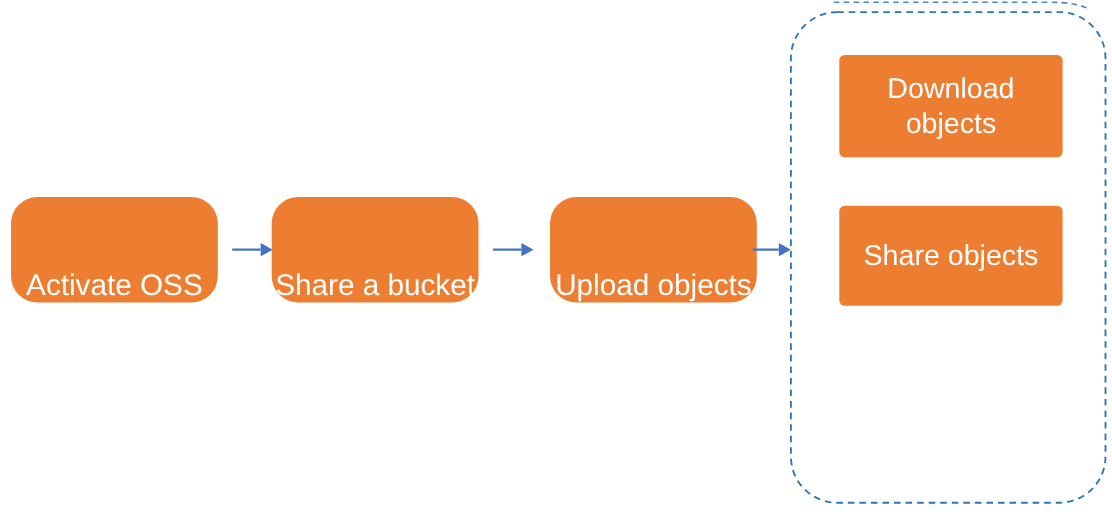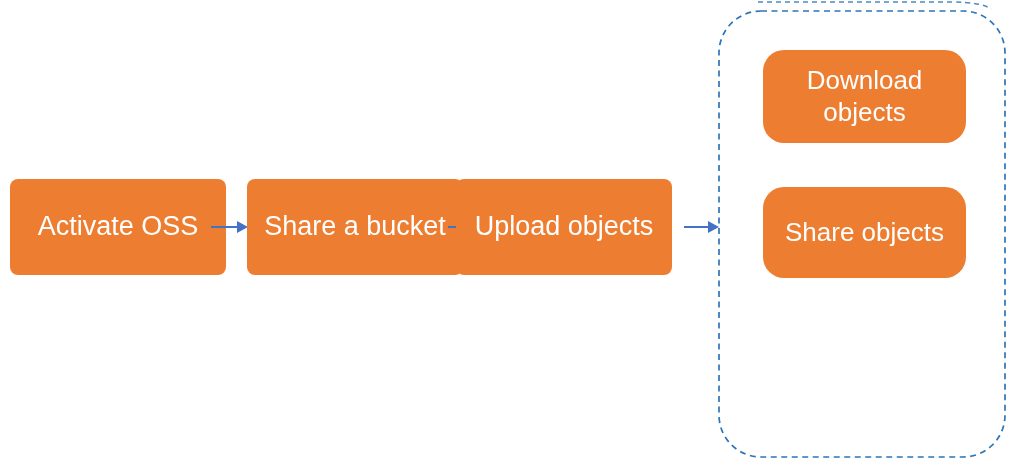--- a/index.html
+++ b/index.html
@@ -12,29 +12,29 @@
   .canvas { position: absolute; left: 0; top: 0; width: 1011px; height: 470px; }
   .overlay-svg { position: absolute; left: 0; top: 0; width: 1011px; height: 470px; pointer-events: none; }
   .box {
     position: absolute;
     background: var(--box-fill, #ED7D31);
     color: var(--box-text, #ffffff);
     display: flex; align-items: center; justify-content: center;
     text-align: center;
   }
   .step {
-    top: 179px; width: 216px; height: 96px;
-    border-radius: 8px; font-size: 27px; line-height: 1.1;
+    top: 179px; width: 188px; height: 96px;
+    border-radius: 24px; font-size: 27px; line-height: 1.1; align-items: flex-end;
   }
   .step-0 { left: 10px; }
   .step-1 { left: 247px; }
-  .step-2 { left: 456px; }
+  .step-2 { left: 500px; }
   .result {
     left: 763px; width: 203px;
-    border-radius: 21px; font-size: 26px; line-height: 1.22;
+    border-radius: 5px; font-size: 26px; line-height: 1.22;
     padding: 0 8px;
   }
   .result-0 { top: 50px;  height: 93px; }
   .result-1 { top: 187px; height: 91px; }
   .result-2 { top: 329px; height: 91px; }
   .arrow { position: absolute; top: 219px; width: 37px; height: 16px; }
   .arrow-0 { left: 211px; }
   .arrow-1 { left: 448px; }
   .arrow-2 { left: 684px; width: 35px; }
   .arrow line { stroke: var(--arrow-blue, #4472C4); stroke-width: 2; }

